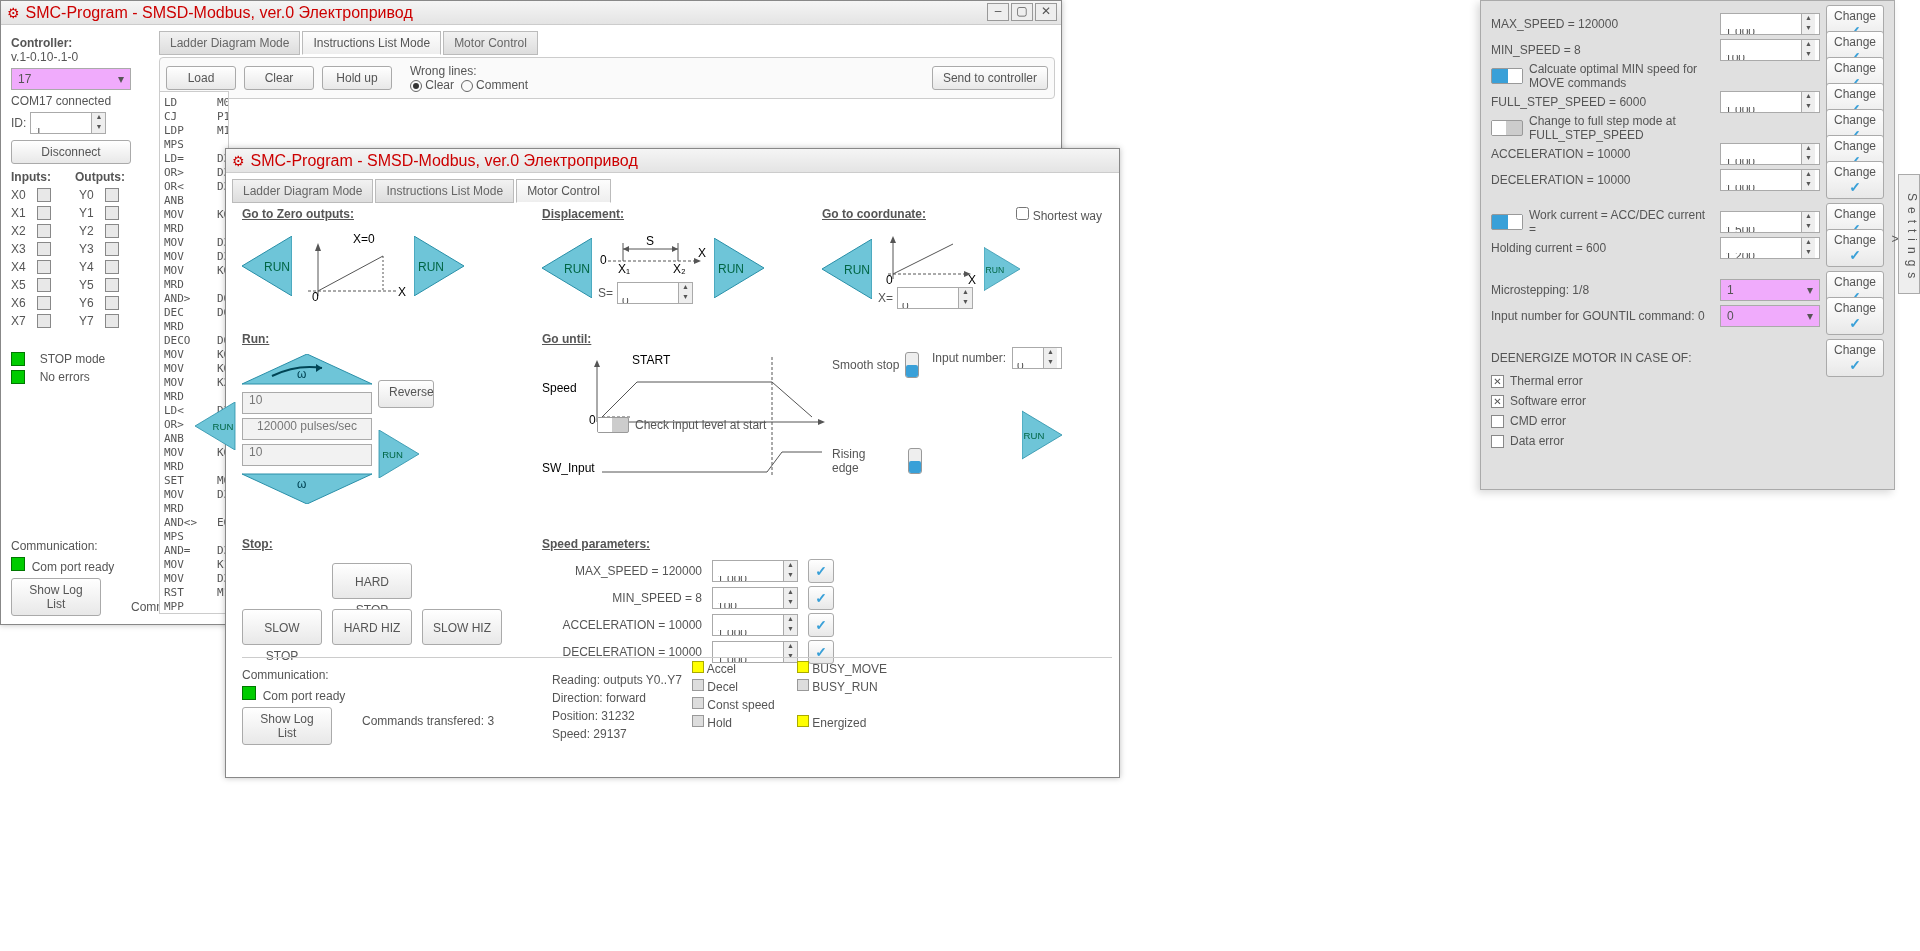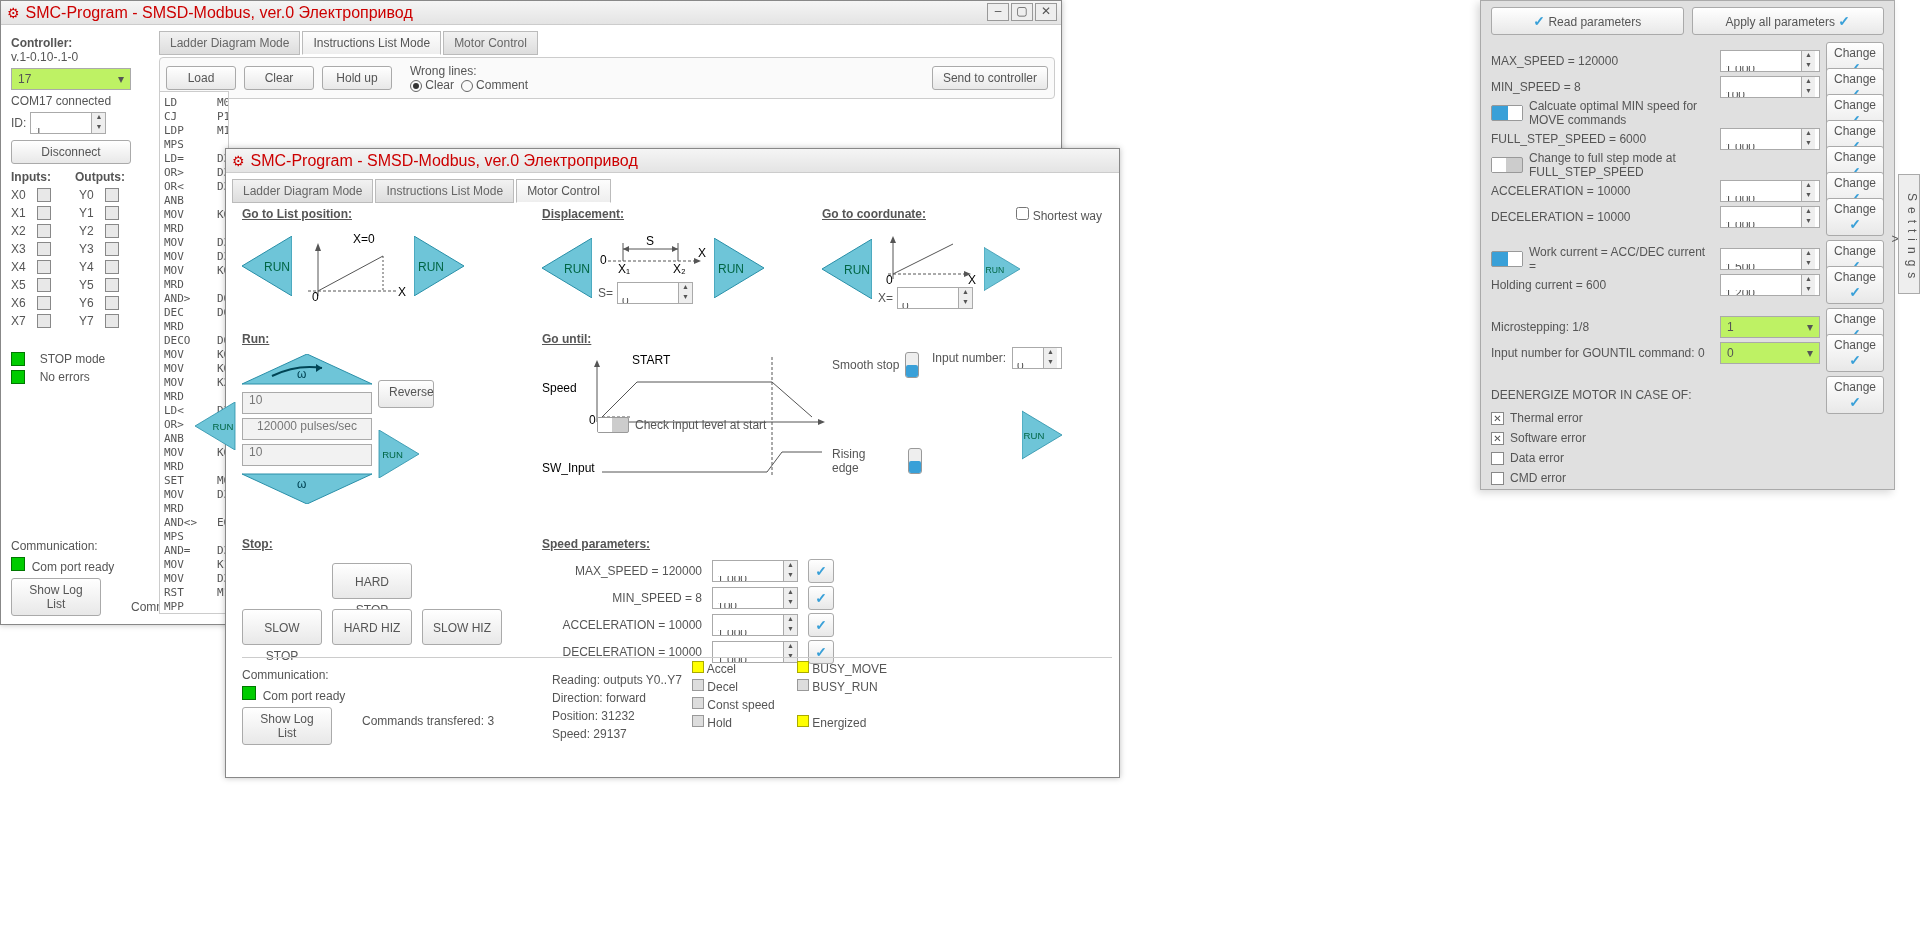--- a/index.html
+++ b/index.html
@@ -8,21 +8,21 @@
   .titlebar { height:24px; display:flex; align-items:center; padding:0 6px; background:linear-gradient(#f5f5f5,#e4e4e4); border-bottom:1px solid #ccc; position:relative;}
   .title-text{ color:#c00; font-size:16px;}
   .gear-icon{ color:#c00; font-size:14px; margin-right:6px;}
   .win-btns { position:absolute; right:4px; top:2px; display:flex; gap:2px;}
   .win-btn { width:22px; height:18px; background:#eee; border:1px solid #999; text-align:center; line-height:15px; font-size:12px; cursor:pointer;}
 
   
   #win1 { left:0; top:0; width:1062px; height:625px;}
   #w1-left{ position:absolute; left:10px; top:35px; width:135px;}
   #w1-left .row{ display:flex; align-items:center; margin-bottom:4px; gap:4px;}
-  .dropdown{ height:22px; border:1px solid #aaa; background:#bef264; display:flex; align-items:center; justify-content:space-between; padding:0 6px;}
+  .dropdown{ height:22px; border:1px solid #aaa; background:#f0abfc; display:flex; align-items:center; justify-content:space-between; padding:0 6px;}
   .btn{ background:linear-gradient(#fff,#e8e8e8); border:1px solid #aaa; border-radius:3px; padding:4px 10px; cursor:pointer; text-align:center;}
   .chk {width:14px; height:14px; border:1px solid #888; display:inline-block; background:#e8e8e8;}
   .bold{ font-weight:bold;}
   .green-led{ width:14px; height:14px; background:#0c0; border:1px solid #070; display:inline-block;}
 
   
   #w1-main{ position:absolute; left:158px; top:30px; right:6px; bottom:10px;}
   .tabs{ display:flex; gap:2px; margin-bottom:2px;}
   .tab{ padding:4px 10px; border:1px solid #bbb; background:linear-gradient(#fdfdfd,#eee); border-bottom-color:#fff; cursor:pointer;}
   .tab.inactive{ background:linear-gradient(#f2f2f2,#ddd); color:#666; border-bottom-color:#bbb;}
@@ -249,21 +249,21 @@
  <div id="w2-body">
    <div class="tabs">
      <div class="tab inactive">Ladder Diagram Mode</div>
      <div class="tab inactive">Instructions List Mode</div>
      <div class="tab">Motor Control</div>
    </div>
 
    <div id="w2-grid">
 
      <div class="group" style="left:0;top:0;width:280px;">
-       <div class="section-label">Go to List position:</div>
+       <div class="section-label">Go to Zero outputs:</div>
        <div style="display:flex;align-items:center;gap:6px;margin-top:10px;">
          <svg class="bigtri-l" viewBox="0 0 50 60">
               <polygon points="50,0 50,60 0,30" fill="#6ec5d8" stroke="#2a8fa8"></polygon>
               <text x="22" y="35" font-size="11" fill="#064">RUN</text>
             </svg>
          <svg width="110" height="70">
            <text x="55" y="12" font-size="12">X=0</text>
            <line x1="10" y1="60" x2="100" y2="60" stroke="#555" stroke-dasharray="3,2"></line>
            <line x1="20" y1="65" x2="20" y2="15" stroke="#555"></line>
            <polygon points="20,12 17,20 23,20" fill="#555"></polygon>
@@ -528,24 +528,20 @@
          <div><span class="gray-led"></span> <span>BUSY_RUN</span></div>
          <div style="height:18px"></div>
          <div><span class="yellow-led"></span> <span>Energized</span></div>
        </div>
      </div>
    </div>
  </div>
 </div>
 
 <div id="settings">
-  <div class="srow" style="padding-top:6px;">
-    <div class="sbtn"><span class="tick">✓</span> <span>Read parameters</span></div>
-    <div class="sbtn"><span>Apply all parameters</span> <span class="tick">✓</span></div>
-  </div>
   <div style="height:10px"></div>
   <div id="settings-rows">
       <div class="param-row">
         <span class="param-label">MAX_SPEED = 120000</span>
         <div class="spin param-in">
           <input value="1 000" style="width: 80px;">
           <div class="arrows">
             <div>▲</div>
             <div>▼</div>
           </div>
@@ -664,21 +660,21 @@
       <div class="param-row" style="height: 20px;">
         <span class="chkx">✕</span>
         <span>Thermal error</span>
       </div>
       <div class="param-row" style="height: 20px;">
         <span class="chkx">✕</span>
         <span>Software error</span>
       </div>
       <div class="param-row" style="height: 20px;">
         <span class="chkx"></span>
-        <span>Data error</span>
+        <span>CMD error</span>
       </div>
       <div class="param-row" style="height: 20px;">
         <span class="chkx"></span>
-        <span>CMD error</span>
+        <span>Data error</span>
       </div>
     </div>
 </div>
 <div id="settings-tab"><span>Settings</span> <span style="writing-mode:horizontal-tb">&gt;</span></div>
 
 </body></html>

